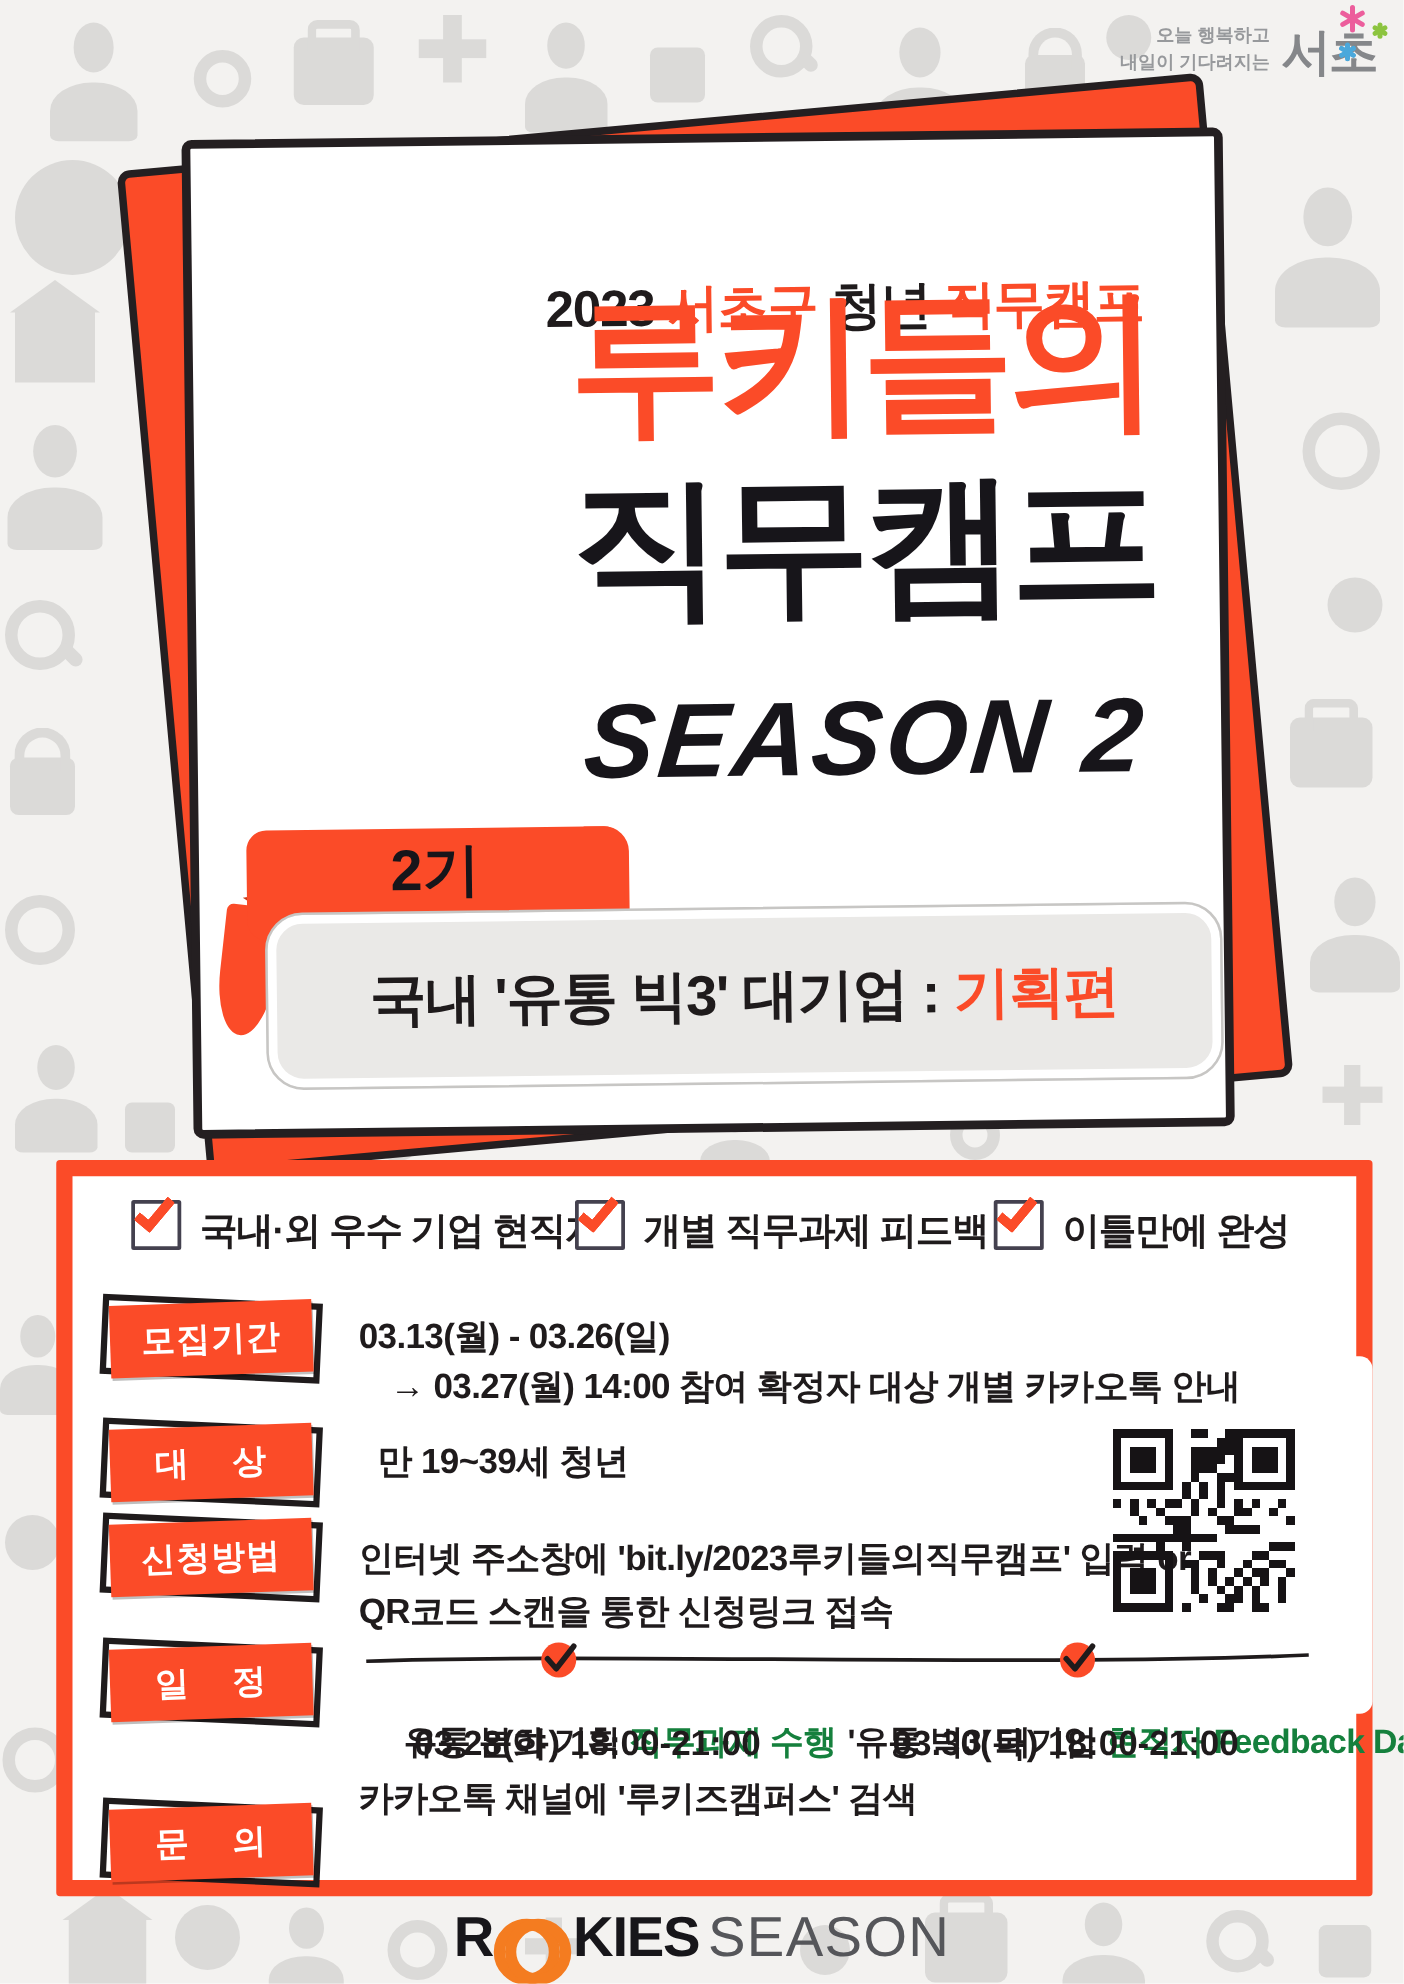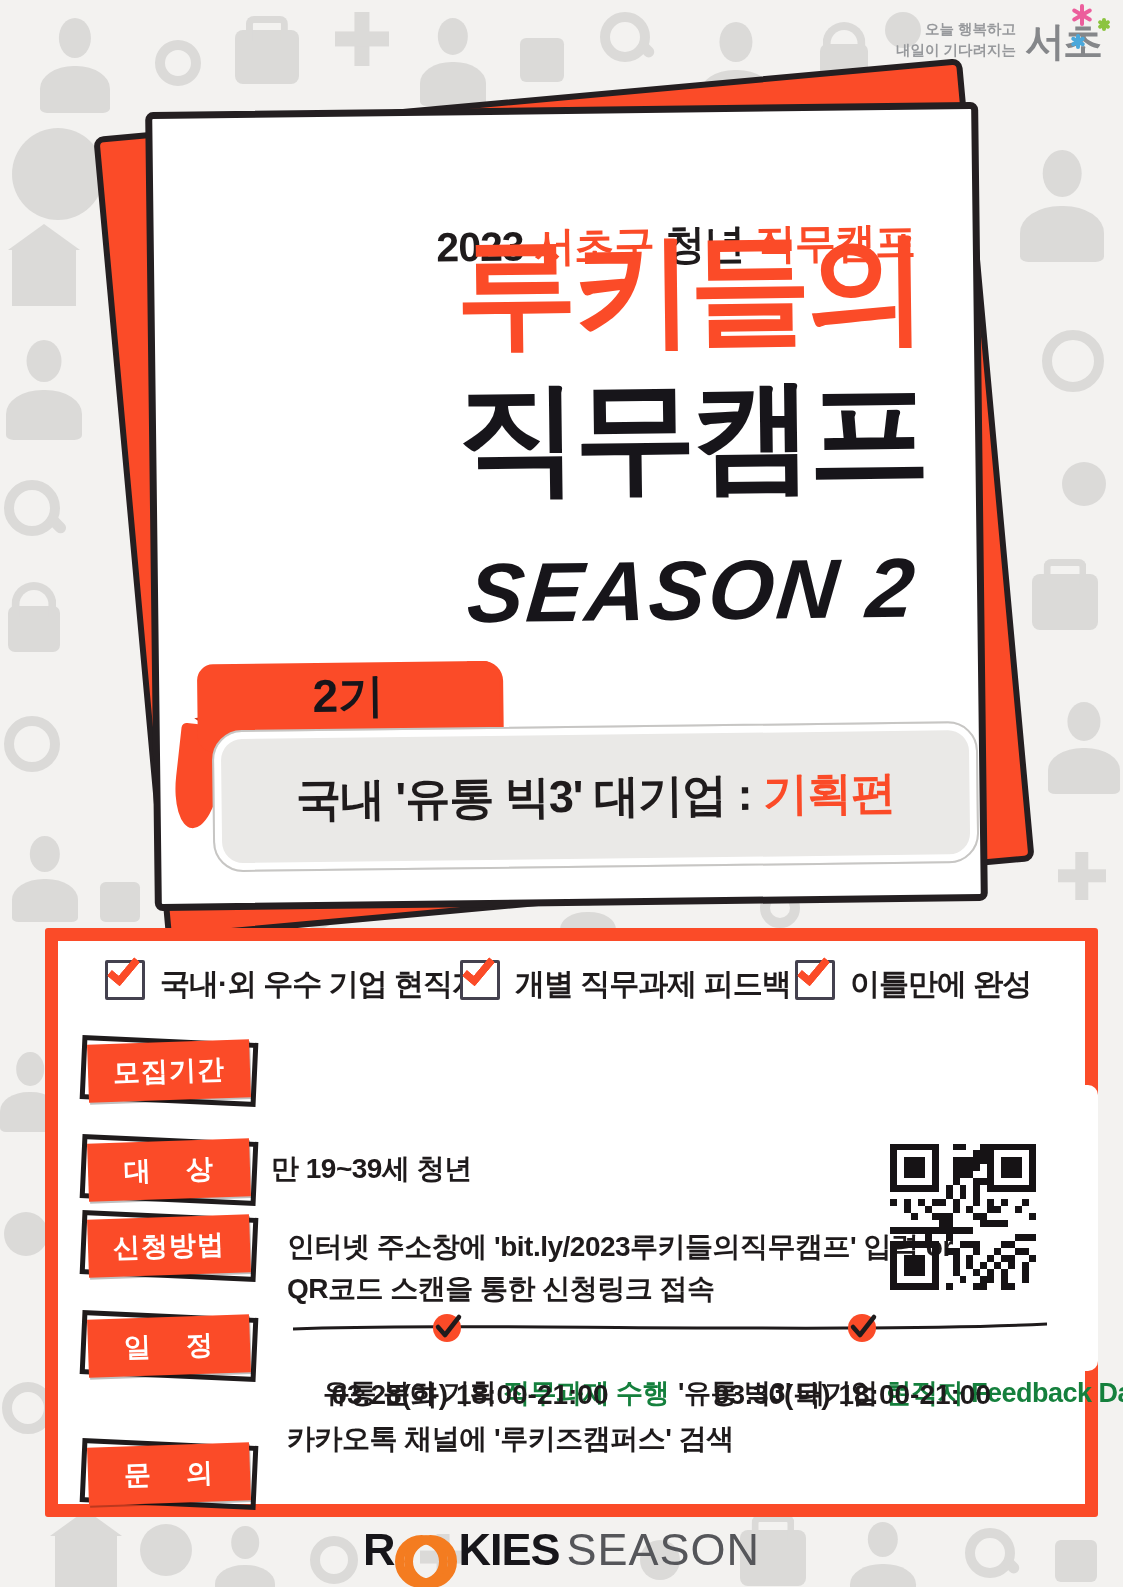--- a/index.html
+++ b/index.html
@@ -202,26 +202,28 @@
     <span class="cbx">
         <span class="cbx-check"></span>
       </span>
     <span class="feature-label">개별 직무과제 피드백</span>
   </div>
 
   <div class="panel-item badge" style="left:88px;top:1042px;">
     <span class="frame"></span>
     <span class="fill">모집기간</span>
   </div>
+  <div class="panel-item body-text" style="left:287px;top:1050px;">03.13(월) - 03.26(일)</div>
+  <div class="panel-item body-text" style="left:312px;top:1090px;">→ 03.27(월) 14:00 참여 확정자 대상 개별 카카오톡 안내</div>
 
   <div class="panel-item badge" style="left:88px;top:1141px;">
     <span class="frame"></span>
     <span class="fill">대    상</span>
   </div>
-  <div class="panel-item body-text" style="left:271px;top:1150px;">만 19~39세 청년</div>
+  <div class="panel-item body-text" style="left:302px;top:1150px;">만 19~39세 청년</div>
 
   <div class="panel-item badge" style="left:88px;top:1217px;">
     <span class="frame"></span>
     <span class="fill">신청방법</span>
   </div>
   <div class="panel-item body-text" style="left:287px;top:1228px;">인터넷 주소창에 'bit.ly/2023루키들의직무캠프' 입력 or</div>
   <div class="panel-item body-text" style="left:287px;top:1270px;">QR코드 스캔을 통한 신청링크 접속</div>
 
   <div class="qr-patch"></div>
   <div class="qr-box">

